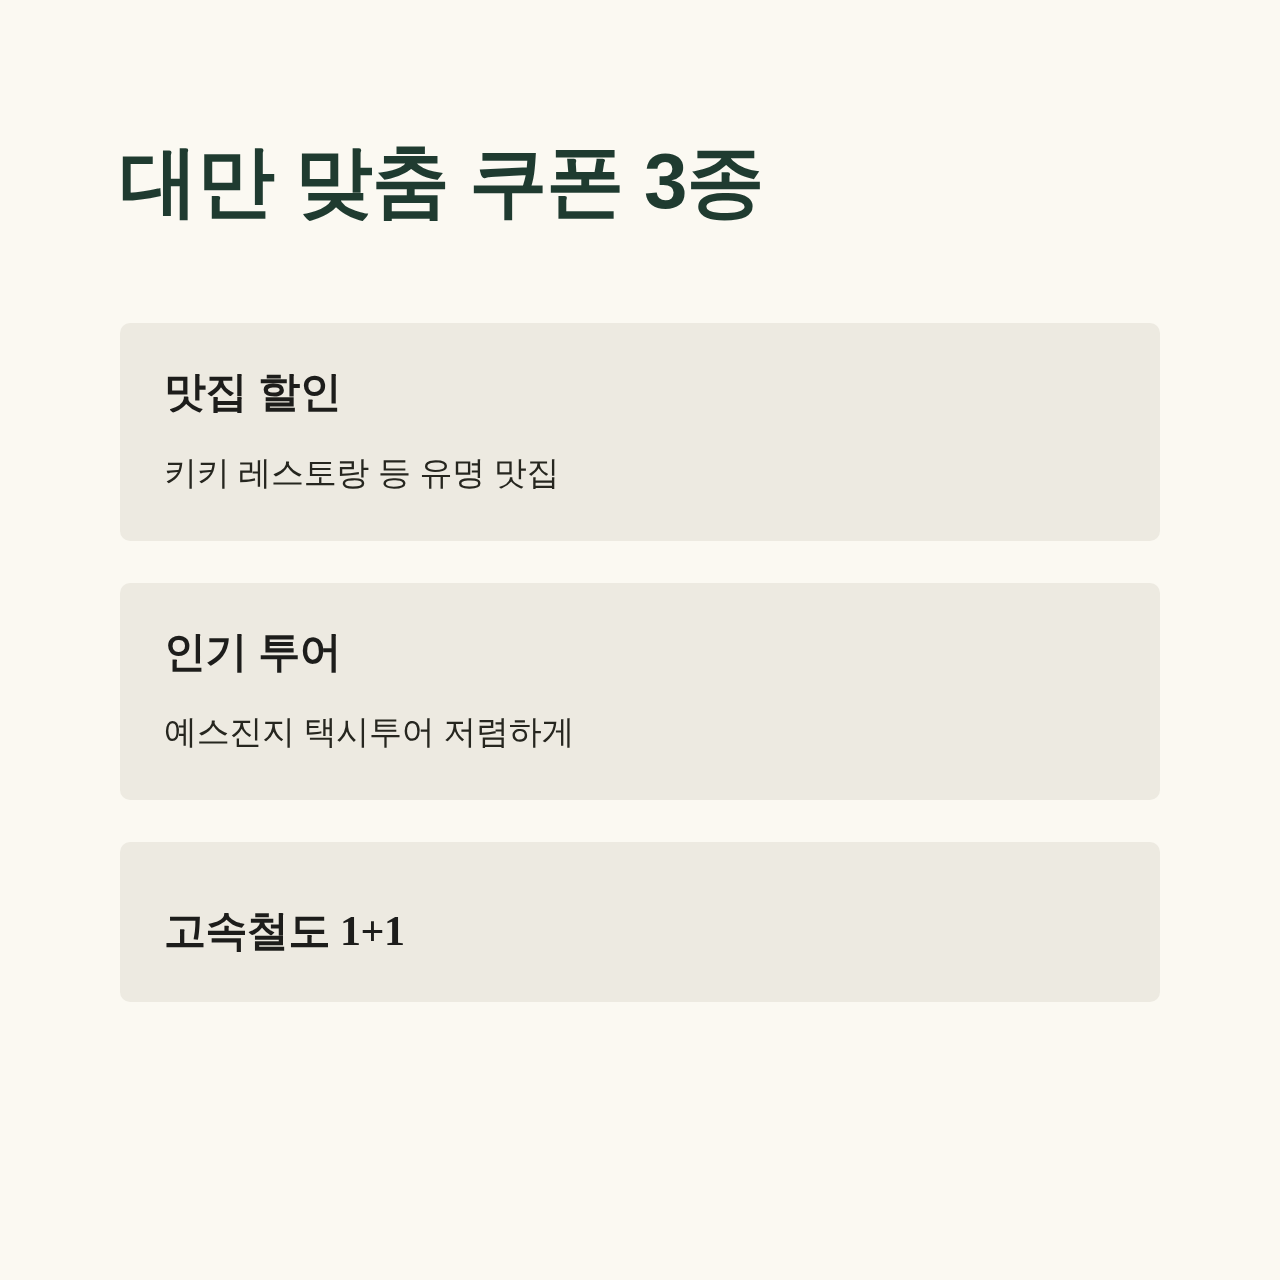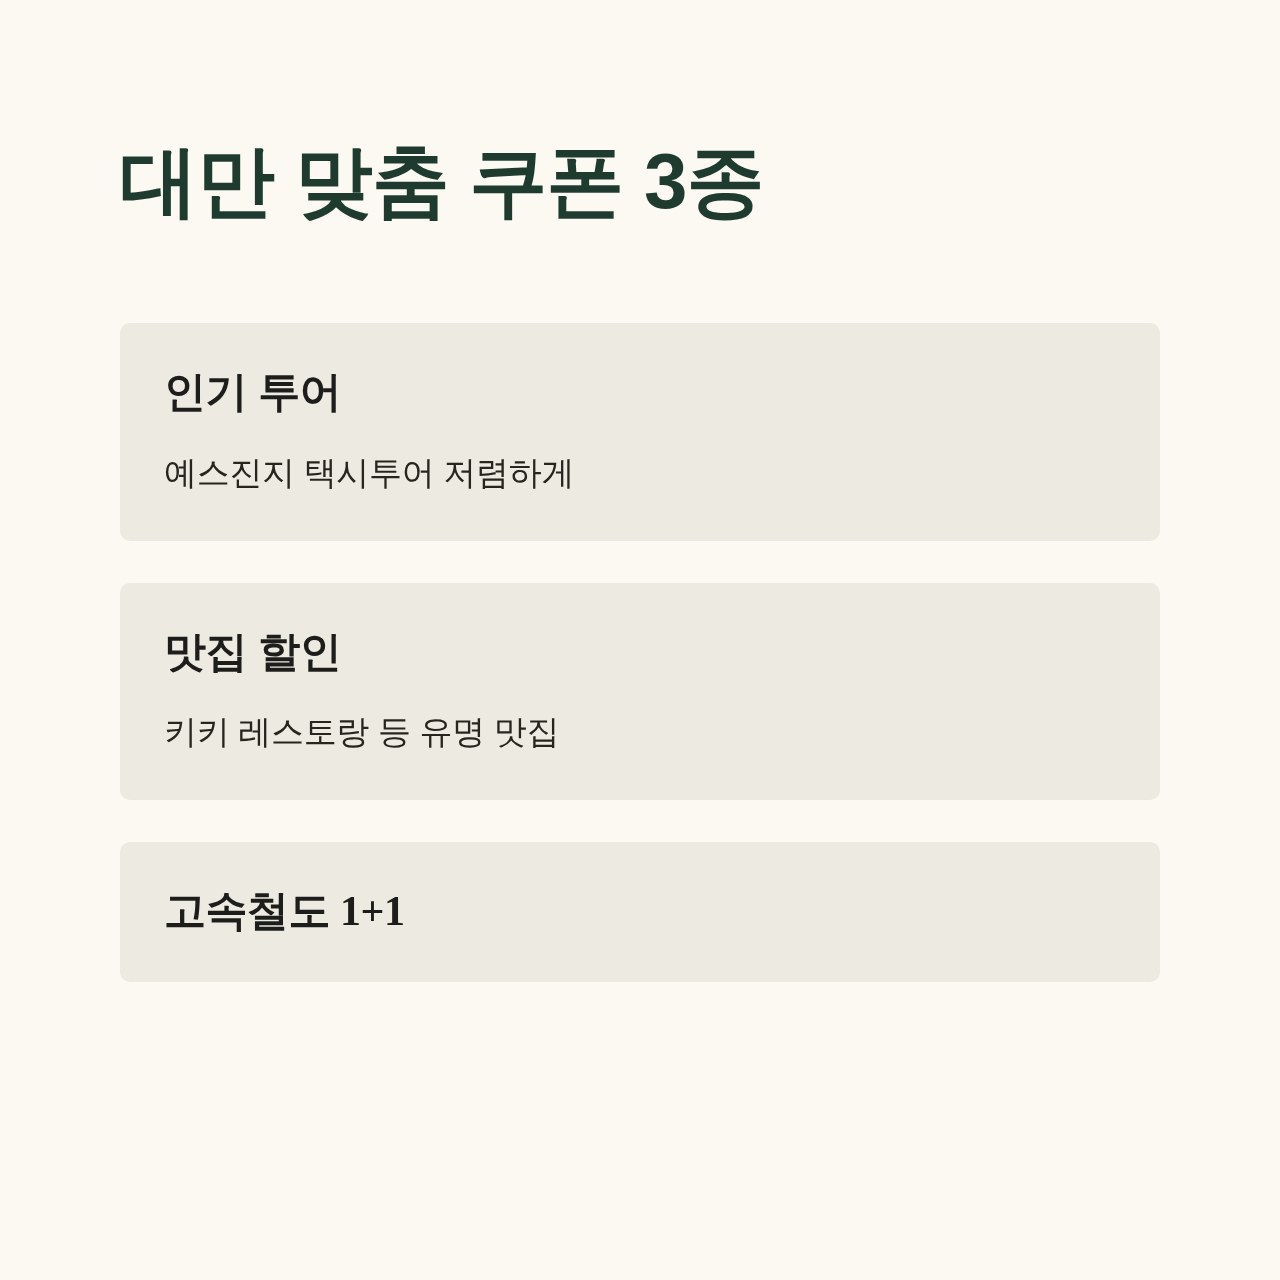--- a/index.html
+++ b/index.html
@@ -54,39 +54,40 @@
     font-size: 33px;
     line-height: 1.3;
     font-weight: 400;
     color: #26261f;
     margin: 34px 0 0 0;
     letter-spacing: -0.3px;
   }
   .card--serif .card-title,
   .card--serif .card-desc {
     font-family: "Liberation Serif", "DejaVu Serif", serif;
+    margin-top: 20px;
   }
 </style>
 </head>
 <body>
 
 <div class="page">
 
   <h1 class="page-title">대만 맞춤 쿠폰 3종</h1>
 
   <div class="cards">
 
     <div class="card">
-      <div class="card-title">인기 투어</div>
-      <div class="card-desc">예스진지 택시투어 저렴하게</div>
+      <div class="card-title">맛집 할인</div>
+      <div class="card-desc">키키 레스토랑 등 유명 맛집</div>
     </div>
 
     <div class="card">
-      <div class="card-title">맛집 할인</div>
-      <div class="card-desc">키키 레스토랑 등 유명 맛집</div>
+      <div class="card-title">인기 투어</div>
+      <div class="card-desc">예스진지 택시투어 저렴하게</div>
     </div>
 
     <div class="card card--serif">
       <div class="card-title">고속철도 1+1</div>
     </div>
 
   </div>
 </div>
 
 </body></html>

